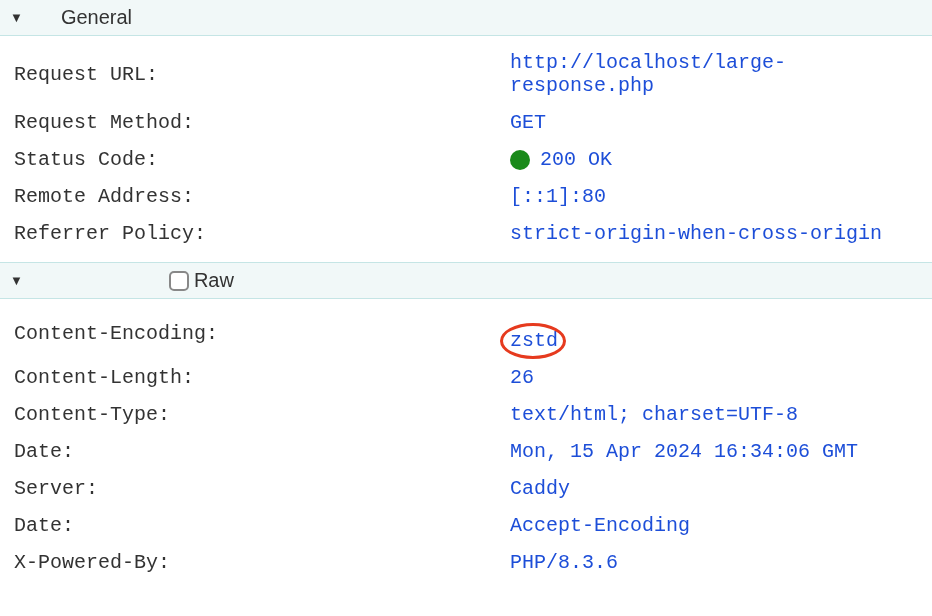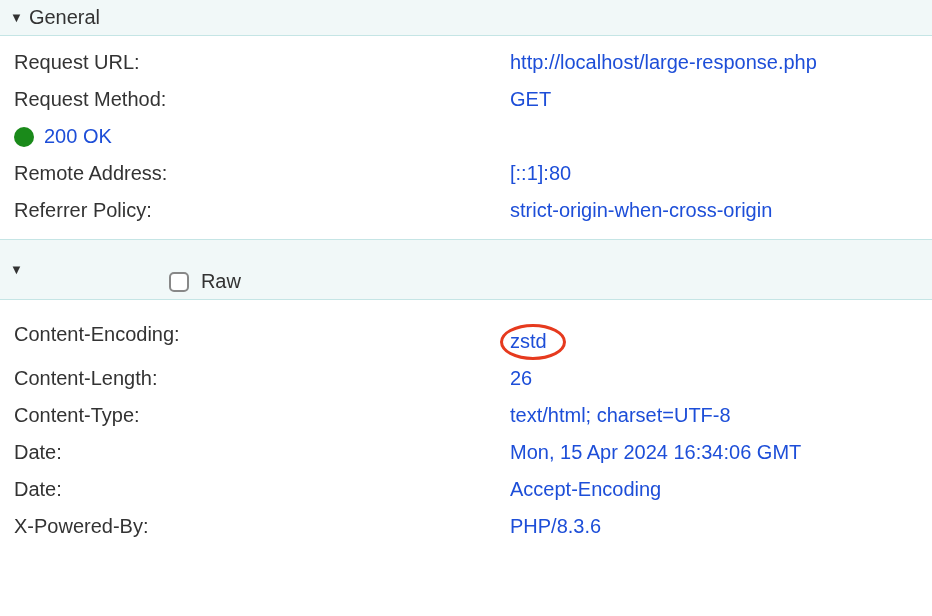--- a/index.html
+++ b/index.html
@@ -28,43 +28,44 @@
     }
     .triangle {
       font-size: 13px;
       display: inline-block;
       color: #333;
       margin-right: 2px;
     }
     .section-title {
       font-weight: 400;
       color: #333;
+      margin-left: 32px;
     }
     .raw-group {
       display: flex;
       align-items: center;
       margin-left: 140px;
-      gap: 12px;
-      margin-top: 24px;
+      gap: 5px;
     }
     .checkbox {
       width: 20px;
       height: 20px;
       border: 2px solid #888;
       border-radius: 5px;
       background: #fff;
       display: inline-block;
     }
     .rows {
       padding: 8px 0 10px 0;
     }
     .row {
       display: flex;
       padding: 7px 14px;
       align-items: center;
+      font-family: Liberation Mono, monospace;
     }
     .label {
       width: 496px;
       flex-shrink: 0;
       color: #333;
     }
     .value {
       color: #1d4ed8;
       display: flex;
       align-items: center;
@@ -103,20 +104,21 @@
 <div class="rows">
   <div class="row">
     <div class="label">Request URL:</div>
     <div class="value">http://localhost/large-response.php</div>
   </div>
   <div class="row">
     <div class="label">Request Method:</div>
     <div class="value">GET</div>
   </div>
   <div class="row">
+    <div class="label">Status Code:</div>
     <div class="value">
       <span class="status-dot"></span>
       <span>200 OK</span>
     </div>
   </div>
   <div class="row">
     <div class="label">Remote Address:</div>
     <div class="value">[::1]:80</div>
   </div>
   <div class="row">
@@ -148,20 +150,24 @@
   </div>
   <div class="row">
     <div class="label">Content-Type:</div>
     <div class="value">text/html; charset=UTF-8</div>
   </div>
   <div class="row">
     <div class="label">Date:</div>
     <div class="value">Mon, 15 Apr 2024 16:34:06 GMT</div>
   </div>
   <div class="row">
+    <div class="label">Server:</div>
+    <div class="value">Caddy</div>
+  </div>
+  <div class="row">
     <div class="label">Date:</div>
     <div class="value">Accept-Encoding</div>
   </div>
   <div class="row">
     <div class="label">X-Powered-By:</div>
     <div class="value">PHP/8.3.6</div>
   </div>
 </div>
 
 </body></html>

